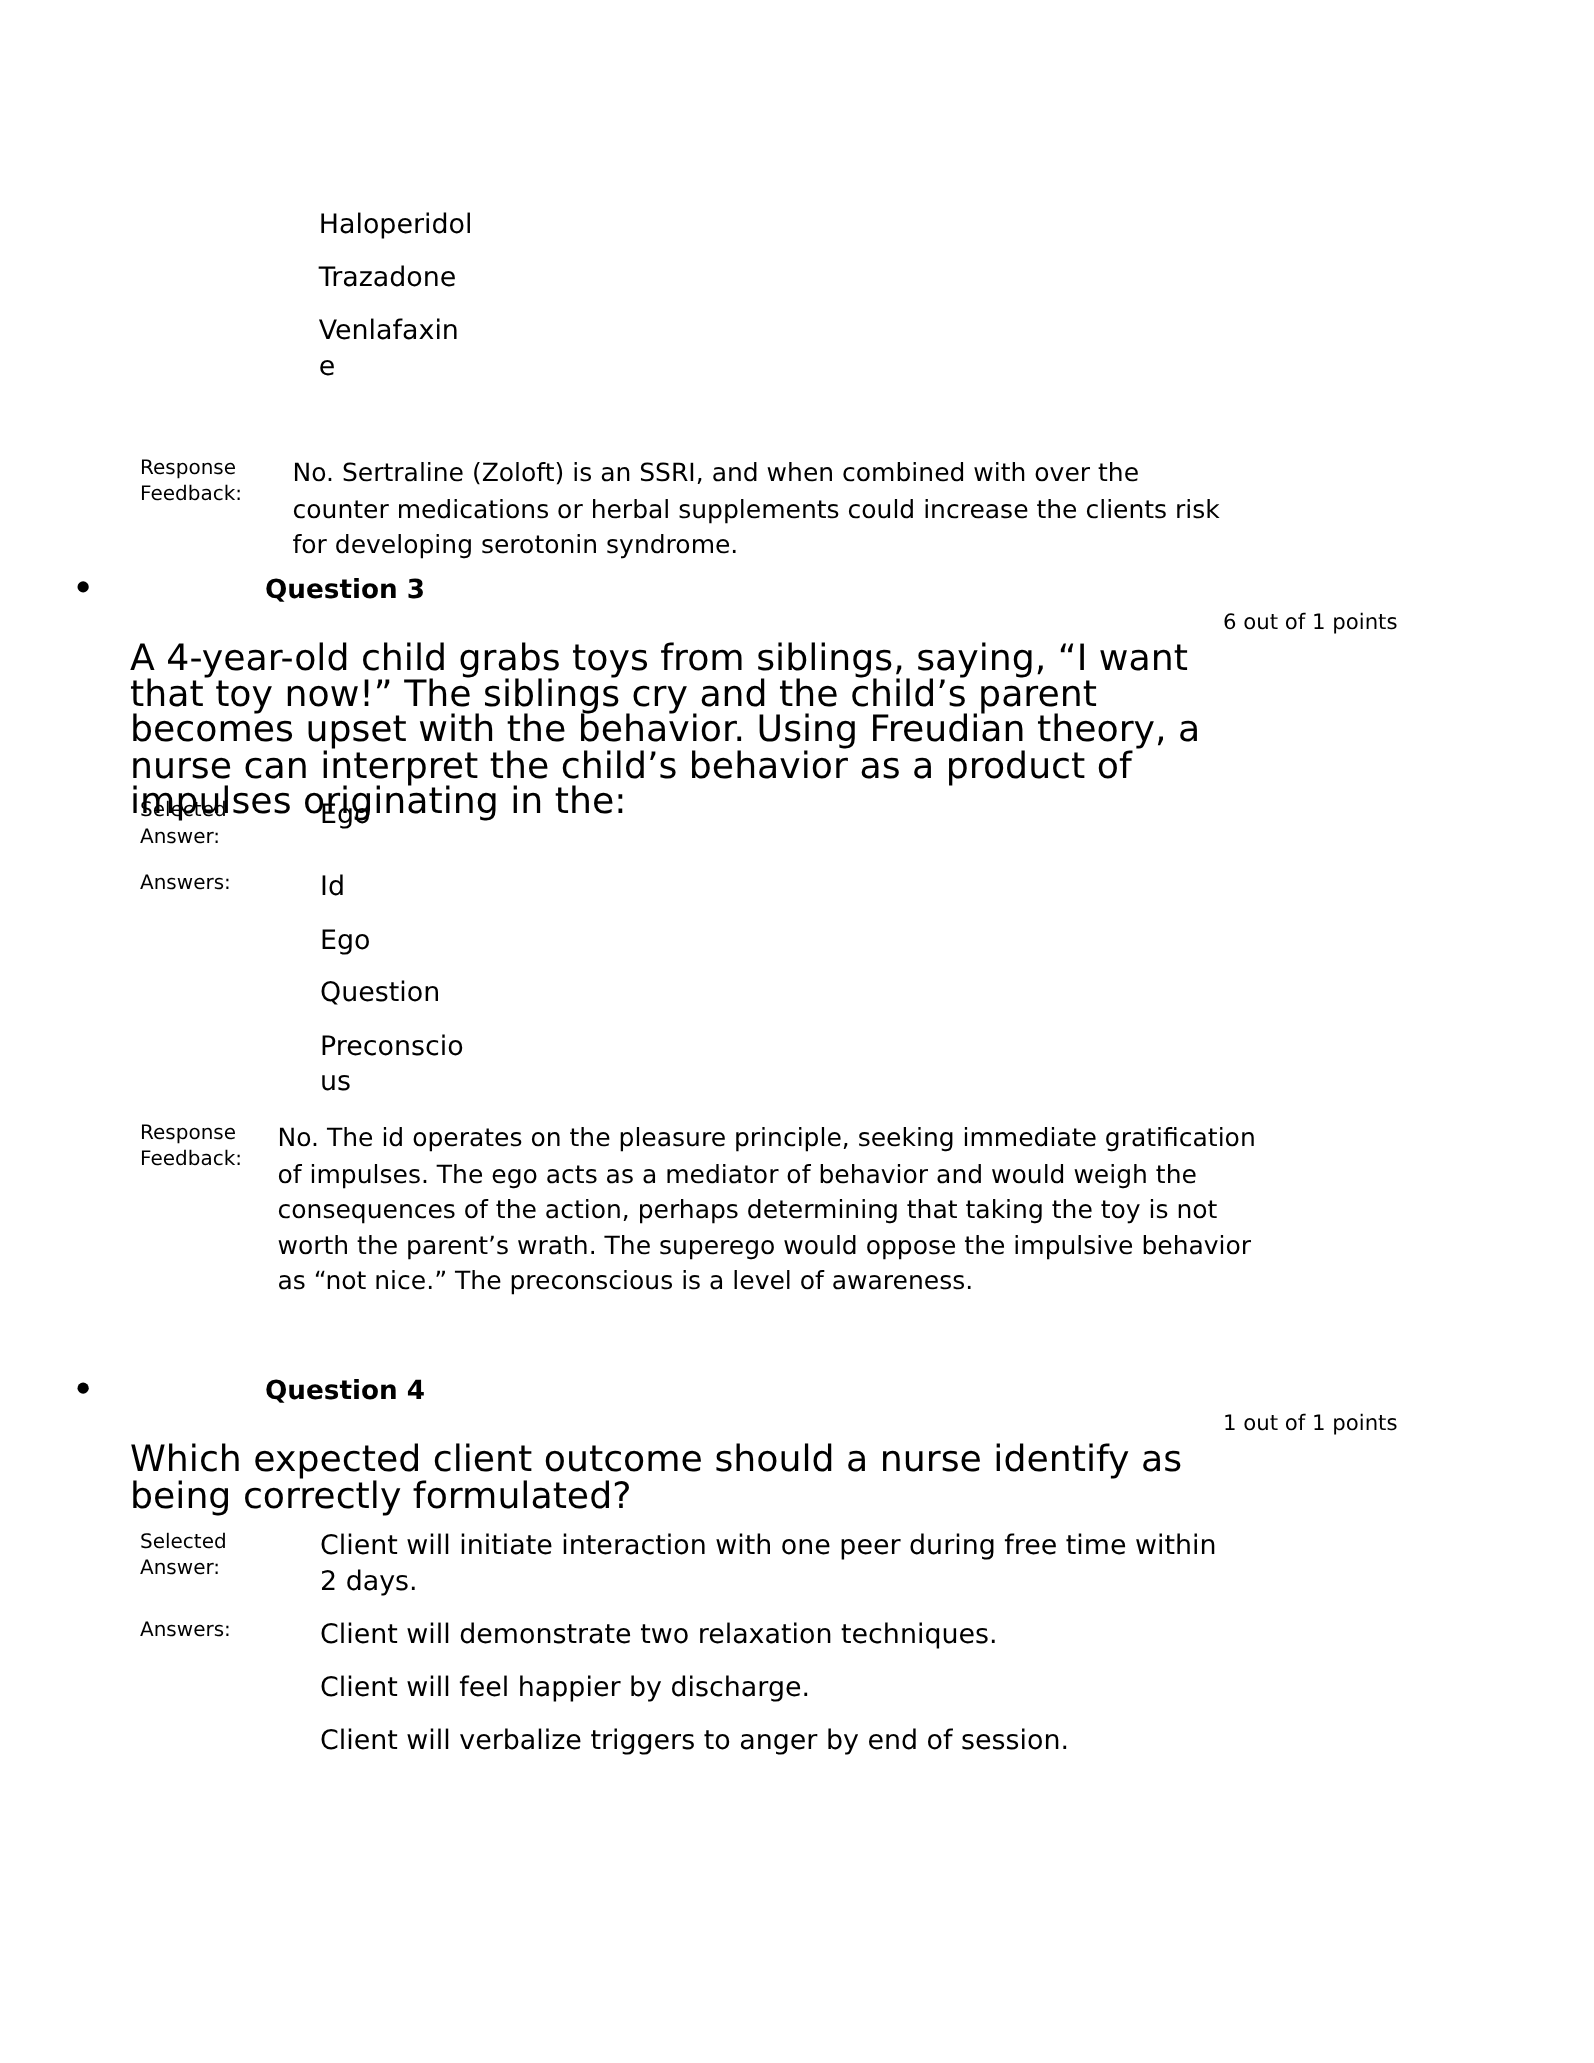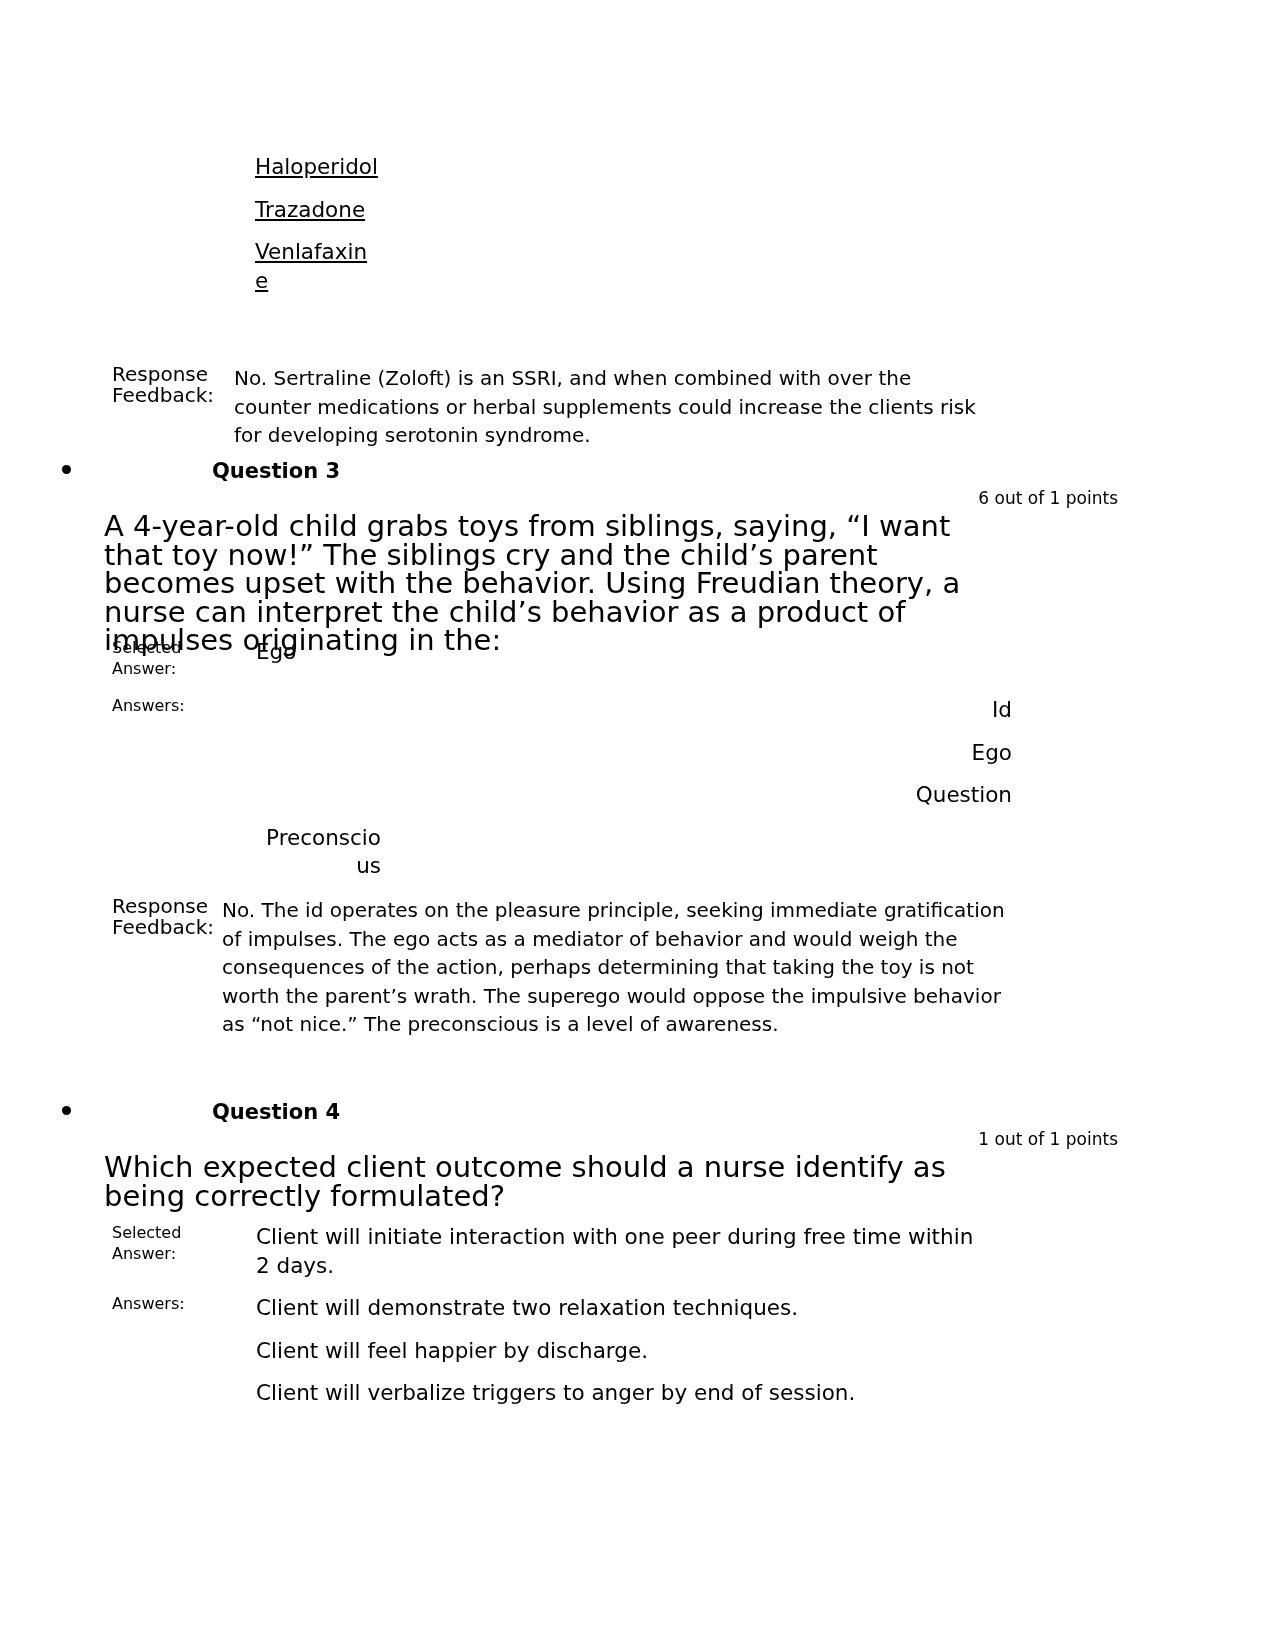--- a/index.html
+++ b/index.html
@@ -29,23 +29,22 @@
     font-size: 21px;
     line-height: 26px;
     font-weight: bold;
     color: #000;
   }
 
   
   .narrow-opts {
     position: absolute;
     left: 255px;
-    top: 153px;
+    top: 166px;
     width: 125px;
-    text-decoration: underline;
   }
   .narrow-opt {
     font-size: 21.5px;
     line-height: 28.6px;
     margin-bottom: 14px;
     word-break: break-word;
   }
 
   
   .row {
@@ -104,21 +103,21 @@
   }
 
   .fb-block {
     position: absolute;
   }
   .fb-block .lbl {
     position: absolute;
     left: 0;
     top: 0;
     width: 100px;
-    font-size: 20px;
+    font-size: 16px;
     line-height: 20.5px;
   }
   .fb-block .val {
     margin-left: 122px;
     font-size: 20px;
     line-height: 28.6px;
   }
   .opt-line {
     font-size: 21.5px;
     line-height: 28.6px;
@@ -151,21 +150,21 @@
 
   <div class="q-stem" style="top:512px; width:900px;">A 4-year-old child grabs toys from siblings, saying, “I want that toy now!” The siblings cry and the child’s parent becomes upset with the behavior. Using Freudian theory, a nurse can interpret the child’s behavior as a product of impulses originating in the:</div>
 
   <div class="row" style="left:112px; top:638px; width:900px;">
     <div class="lbl">Selected Answer:</div>
     <div class="val" style="padding-left:22px;">Ego</div>
   </div>
 
   <div class="row" style="left:112px; top:696px; width:900px;">
     <div class="lbl">Answers:</div>
-    <div class="val" style="padding-left:22px;text-align:right;">
+    <div class="val" style="padding-left:22px;">
       <div class="opt-line">Id</div>
       <div class="opt-line">Ego</div>
       <div class="opt-line">Question</div>
       <div class="opt-line narrow-wrap">Preconscious</div>
     </div>
   </div>
 
   <div class="fb-block" style="left:112px; top:896px; width:920px;">
     <div class="lbl" style="width:92px;">Response Feedback:</div>
     <div class="val" style="width:790px; margin-left:110px;">No. The id operates on the pleasure principle, seeking immediate gratification of impulses. The ego acts as a mediator of behavior and would weigh the consequences of the action, perhaps determining that taking the toy is not worth the parent’s wrath. The superego would oppose the impulsive behavior as “not nice.” The preconscious is a level of awareness.</div>

